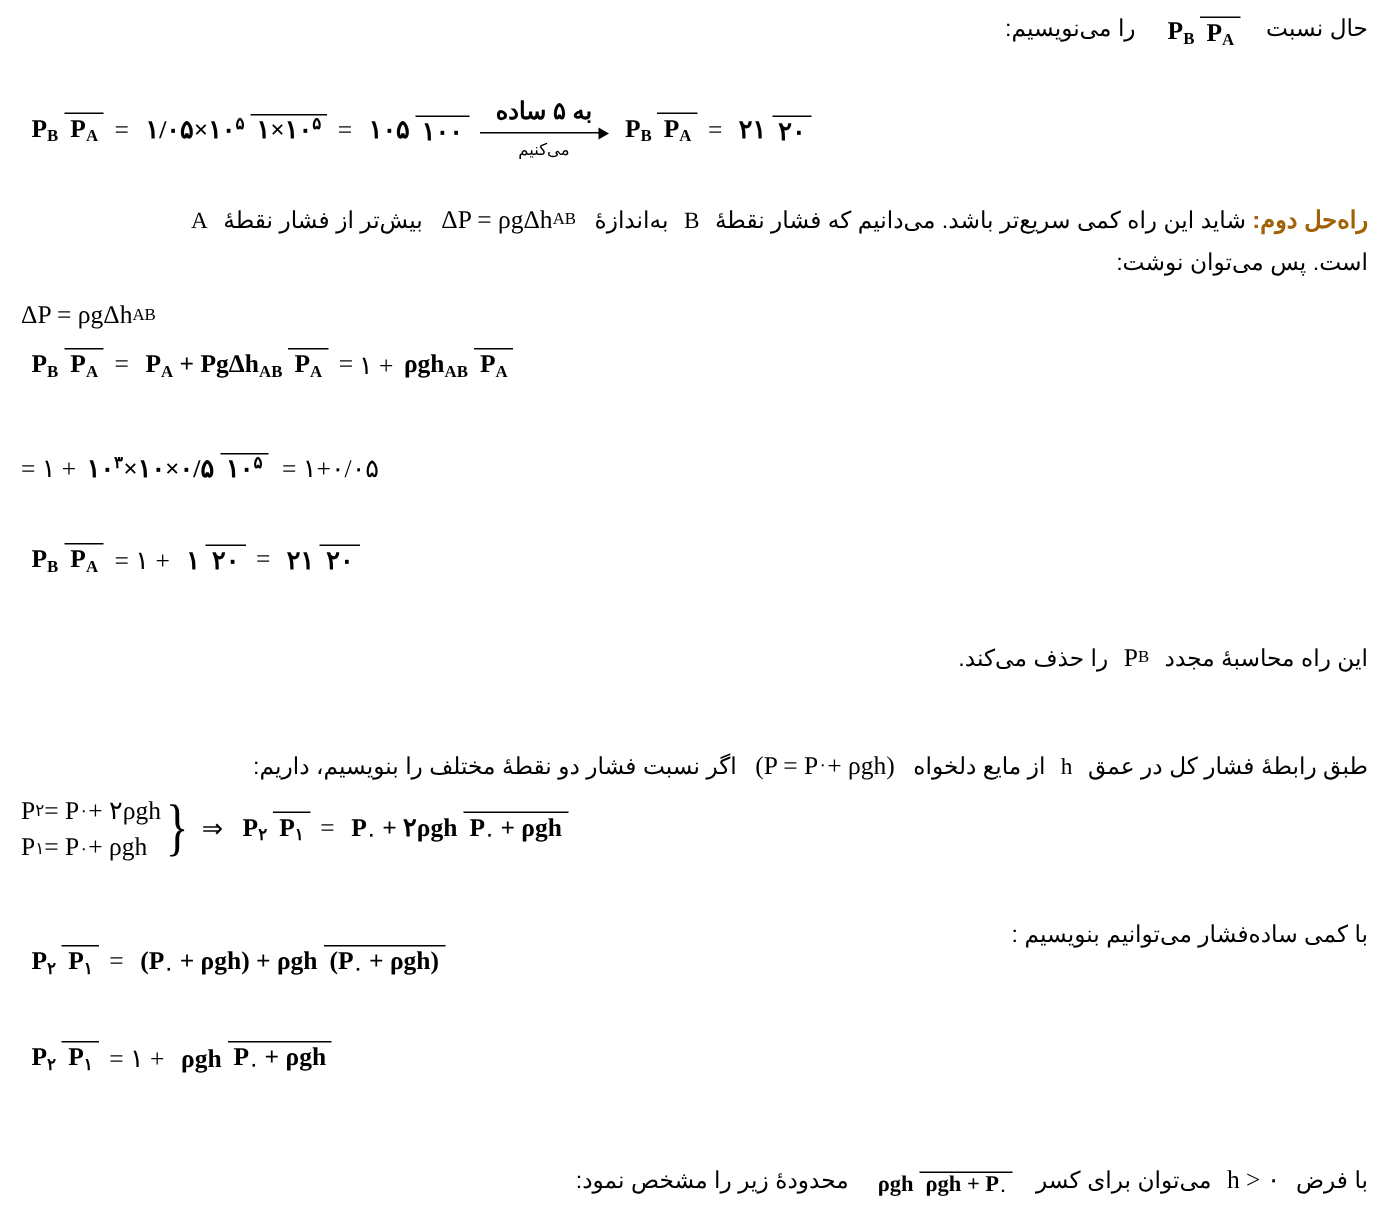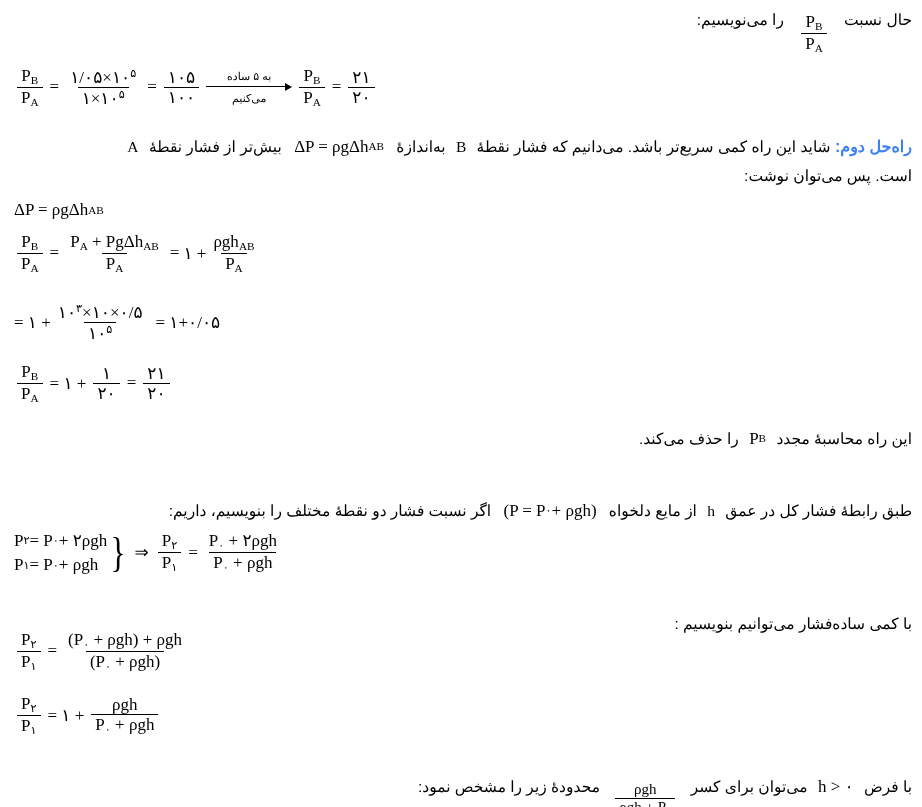--- a/index.html
+++ b/index.html
@@ -39,41 +39,42 @@
   .math {
     font-family: "Liberation Serif", serif;
     font-size: 17px;
     display: inline-flex;
     align-items: center;
     white-space: nowrap;
     direction: ltr;
   }
   .frac {
     display: inline-flex;
-    flex-direction: column;
+    flex-direction: row;
     align-items: center;
     justify-content: center;
     vertical-align: middle;
     margin: 0 3px;
     line-height: 1.12;
+    font-weight: bold;
   }
   .frac .num { padding: 0 4px; }
   .frac .den { padding: 0 4px; border-top: 1.3px solid #000; }
   .op { margin: 0 4px; }
   .sub { font-size: 0.66em; vertical-align: -0.28em; }
   .sup { font-size: 0.66em; vertical-align: 0.55em; }
 
   .arrow-wrap {
     display: inline-flex;
     flex-direction: column;
     align-items: center;
     margin: 0 4px;
     direction: rtl;
   }
-  .arrow-wrap .above { font-size: 11px; font-family: "Liberation Sans", sans-serif; line-height: 1.15;}
+  .arrow-wrap .above { font-size: 16px; font-family: "Liberation Sans", sans-serif; line-height: 1.15; font-weight: bold;}
   .arrow-wrap .below { font-size: 11px; font-family: "Liberation Sans", sans-serif; line-height: 1.15;}
   .arrow-line {
     position: relative;
     width: 86px;
     height: 10px;
   }
   .arrow-line:before {
     content: "";
     position: absolute;
     left: 0; right: 6px; top: 4px;
@@ -98,21 +99,21 @@
     flex-direction: column;
     gap: 4px;
   }
   .rbrace {
     font-size: 42px;
     line-height: 0.8;
     font-family: "Liberation Serif", serif;
     margin: 0 2px 0 1px;
     transform: scaleX(0.75);
   }
-  .teal-head { color: #3b82f6; font-weight: bold; font-family: "Liberation Sans", sans-serif; font-size: 16px;}
+  .teal-head { color: #a16207; font-weight: bold; font-family: "Liberation Sans", sans-serif; font-size: 16px;}
   .dotted-rule {
     flex: 1;
     border-bottom: 2.5px dotted #19a9c9;
     height: 1px;
     margin: 0 6px 6px 6px;
   }
   .headrow {
     display: flex;
     flex-direction: row-reverse;
     align-items: flex-end;

